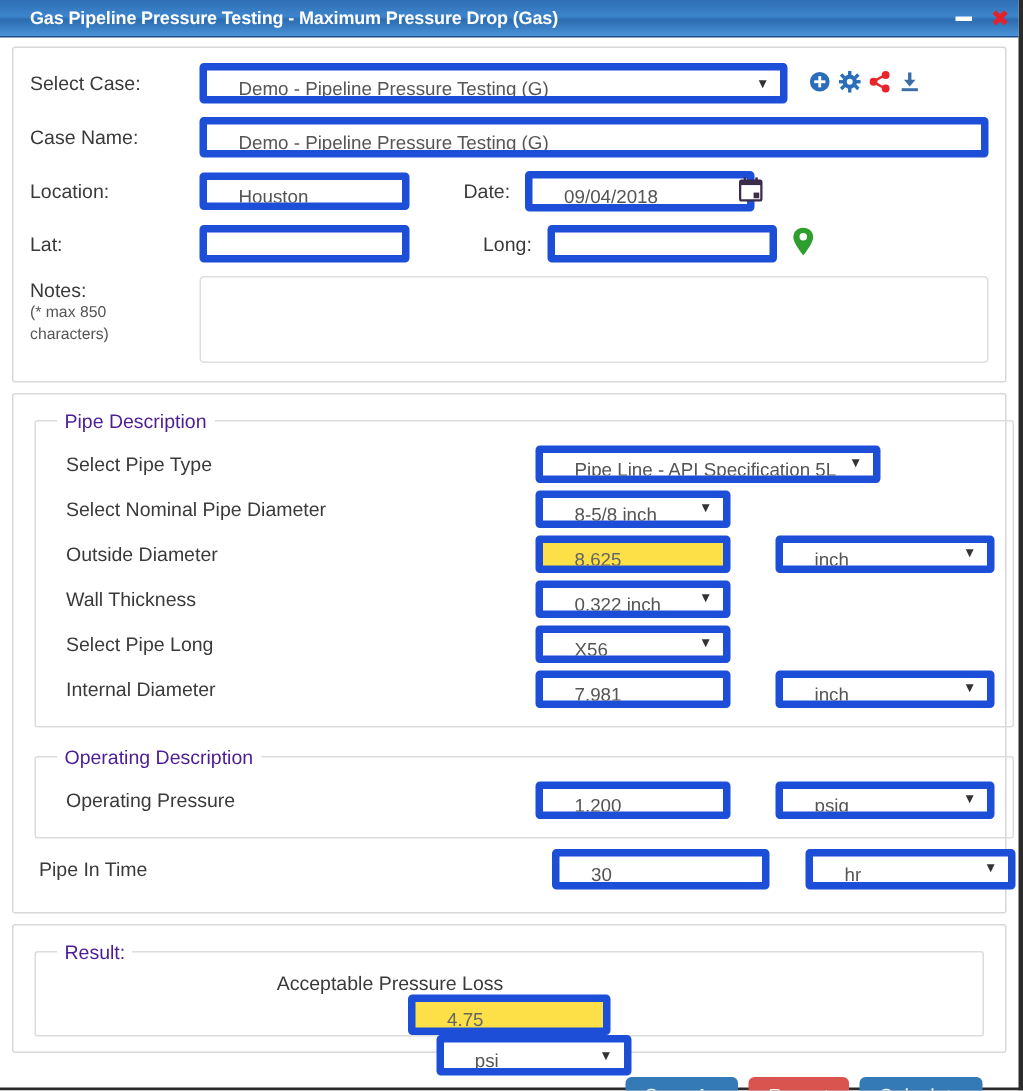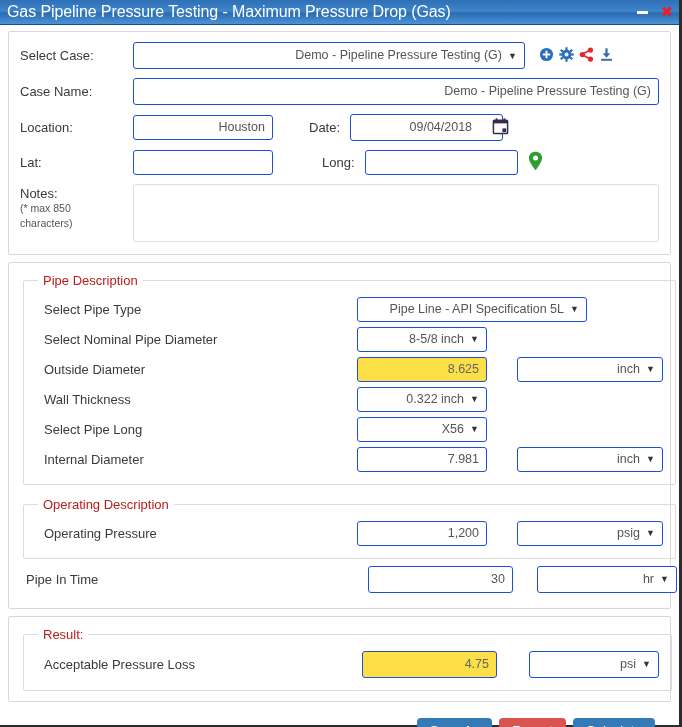--- a/index.html
+++ b/index.html
@@ -31,23 +31,23 @@
     position: relative;
     height: 25px;
     background: linear-gradient(to bottom, #2f6fb5 0%, #3d85cc 45%, #2c6cb0 55%, #4a93d8 100%);
     border-bottom: 1px solid #1c4f86;
     display: flex;
     align-items: center;
     box-sizing: border-box;
   }
   .titlebar-text {
     color: #ffffff;
-    font-size: 16px;
-    font-weight: normal;
-    padding-left: 7px;
+    font-size: 12px;
+    font-weight: bold;
+    padding-left: 20px;
     letter-spacing: -0.1px;
     white-space: nowrap;
   }
   .titlebar-controls {
     position: absolute;
     right: 6px;
     top: 0;
     height: 25px;
     display: flex;
     align-items: center;
@@ -90,31 +90,30 @@
   .lbl {
     color: #3a3a3a;
     font-size: 13px;
     white-space: nowrap;
   }
 
   
   .ctl {
     box-sizing: border-box;
     height: 25px;
-    border: 1px solid #1d4ed8;
+    border: 5px solid #1d4ed8;
     border-radius: 3px;
     background: #ffffff;
     color: #555555;
     font-size: 12.5px;
     font-family: "Liberation Sans", sans-serif;
-    padding: 0 7px;
+    padding: 0 21px;
     line-height: 23px;
     white-space: nowrap;
     overflow: hidden;
-    text-align: right;
   }
   .ctl.readonly {
     background: #fde047;
     color: #666666;
   }
   .ctl.tall {
     height: 27px;
     line-height: 25px;
   }
   .select {
@@ -187,21 +186,21 @@
 
   
   fieldset.fs {
     border: 1px solid #dcdcdc;
     border-radius: 2px;
     margin: 0 0 0 0;
     padding: 6px 12px 10px 12px;
   }
   fieldset.fs > legend {
     font-size: 13px;
-    color: #b91c1c;
+    color: #4c1d95;
     padding: 0 5px;
     margin-left: 2px;
   }
 
   .mid-panel { padding: 10px 14px 12px 14px; }
   .pipe-row {
     display: flex;
     align-items: center;
     height: 30px;
   }
@@ -220,20 +219,21 @@
   .shut-lbl { width: 342px; flex: none; }
   .w145 { width: 145px; flex: none; }
   .w140 { width: 140px; flex: none; margin-left: 24px; }
 
   
   .res-panel { padding: 10px 14px 10px 14px; }
   .res-row {
     display: flex;
     align-items: center;
     height: 32px;
+    flex-direction: column;
   }
   .res-lbl { width: 318px; flex: none; padding-left: 8px; }
   .w135 { width: 135px; flex: none; }
   .w130u { width: 130px; flex: none; margin-left: 32px; }
 
   
   .btn-bar {
     display: flex;
     justify-content: flex-end;
     gap: 7px;

